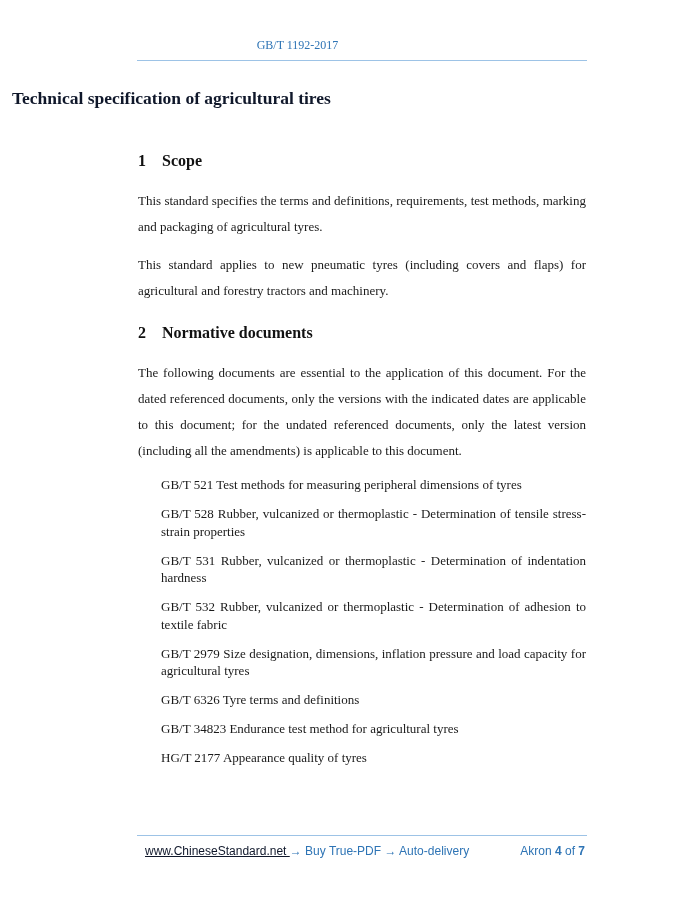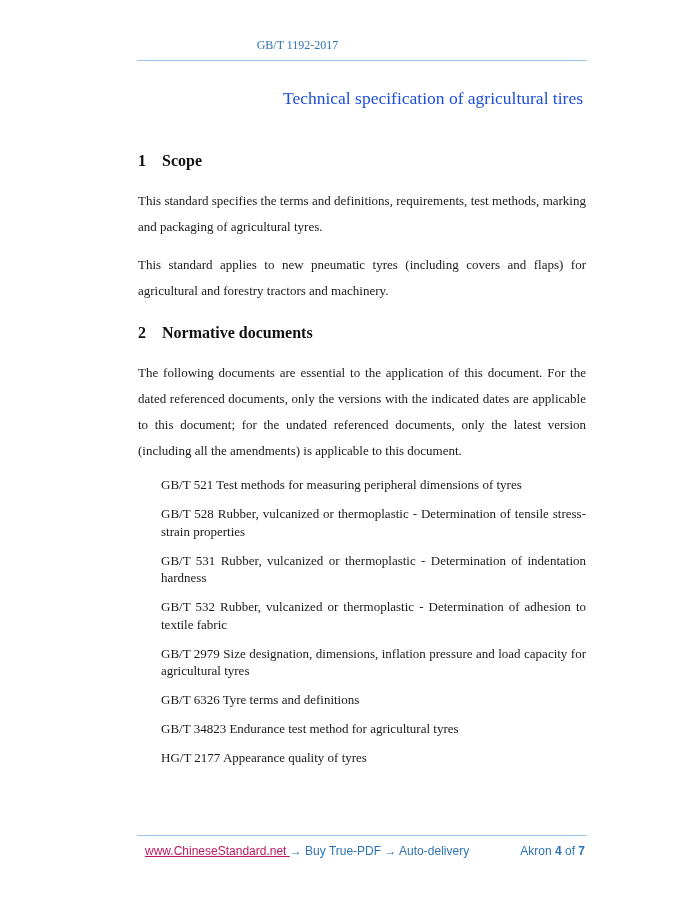--- a/index.html
+++ b/index.html
@@ -33,24 +33,24 @@
     top: 60px;
     left: 125px;
     width: 450px;
     height: 1px;
     background: #9dc3e6;
   }
   .doc-title {
     position: absolute;
     top: 88px;
     left: 0; right: 0;
-    text-align: right;
+    text-align: left;
     font-size: 17.5px;
-    font-weight: normal;
-    color: #1d4ed8;
+    font-weight: bold;
+    color: #0f172a;
   }
   .content {
     position: absolute;
     left: 126px;
     width: 448px;
     top: 152px;
   }
   .section-heading {
     font-size: 16px;
     font-weight: bold;
@@ -93,21 +93,21 @@
     top: 844px;
     left: 133px;
     width: 440px;
     font-family: "Liberation Sans", "DejaVu Sans", sans-serif;
     font-size: 12px;
     color: #2e74b5;
     display: flex;
     justify-content: space-between;
   }
   .footer a {
-    color: #be185d;
+    color: #0f172a;
     text-decoration: underline;
   }
   .footer .page-info b {
     font-weight: bold;
   }
 </style>
 </head>
 <body>
 
 <div class="page">

